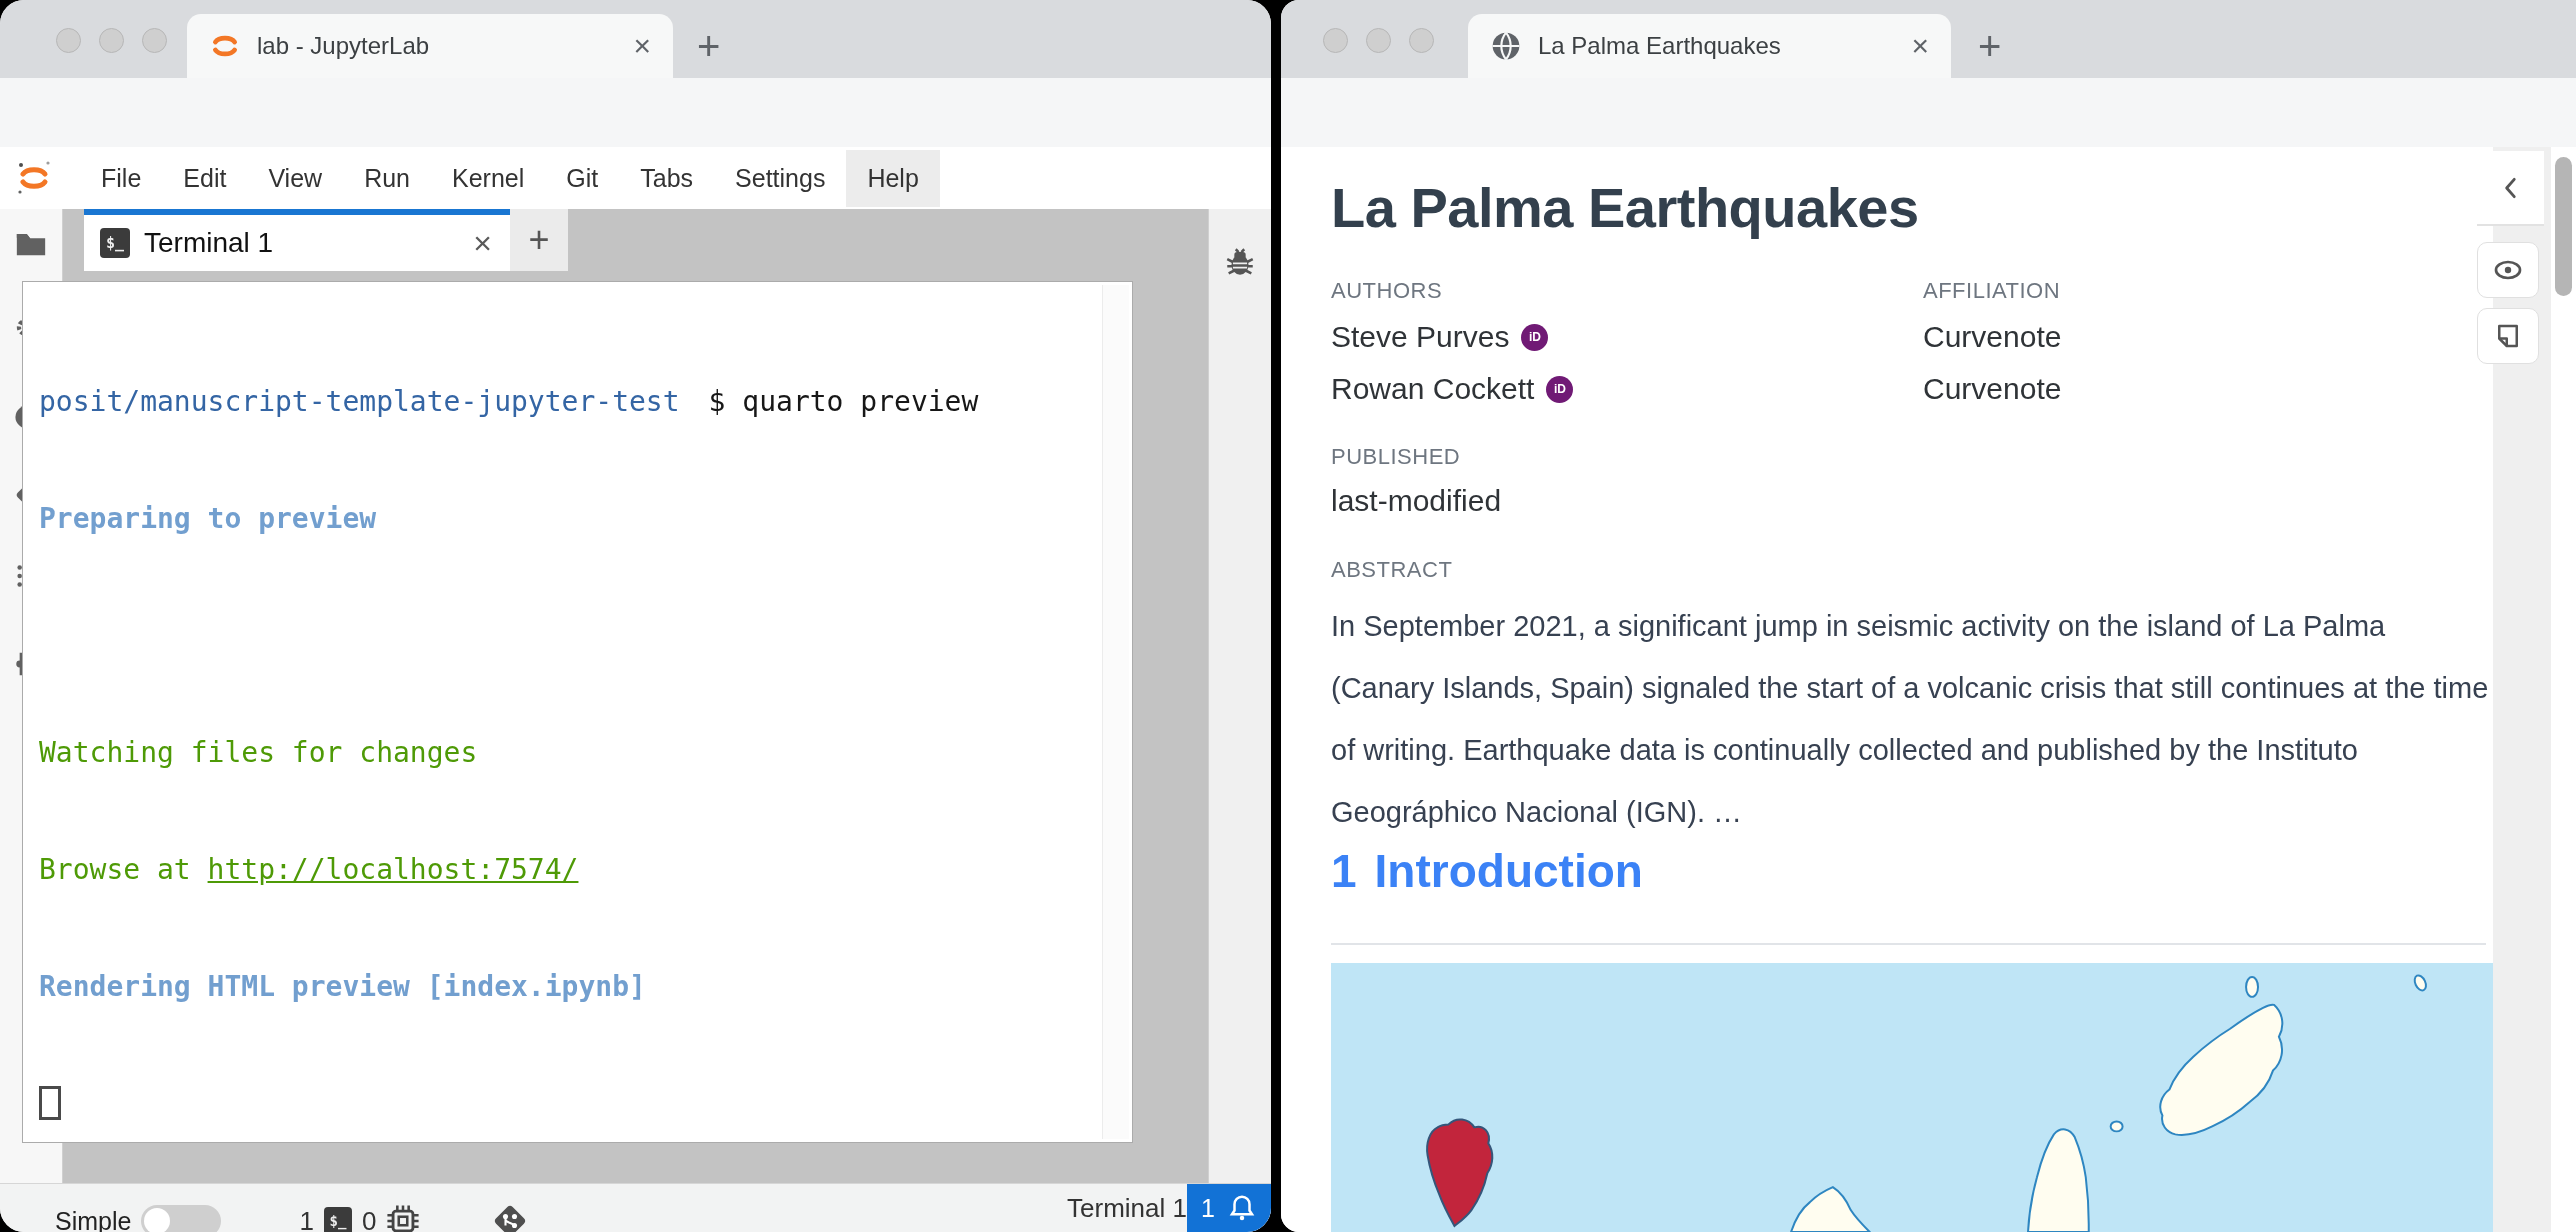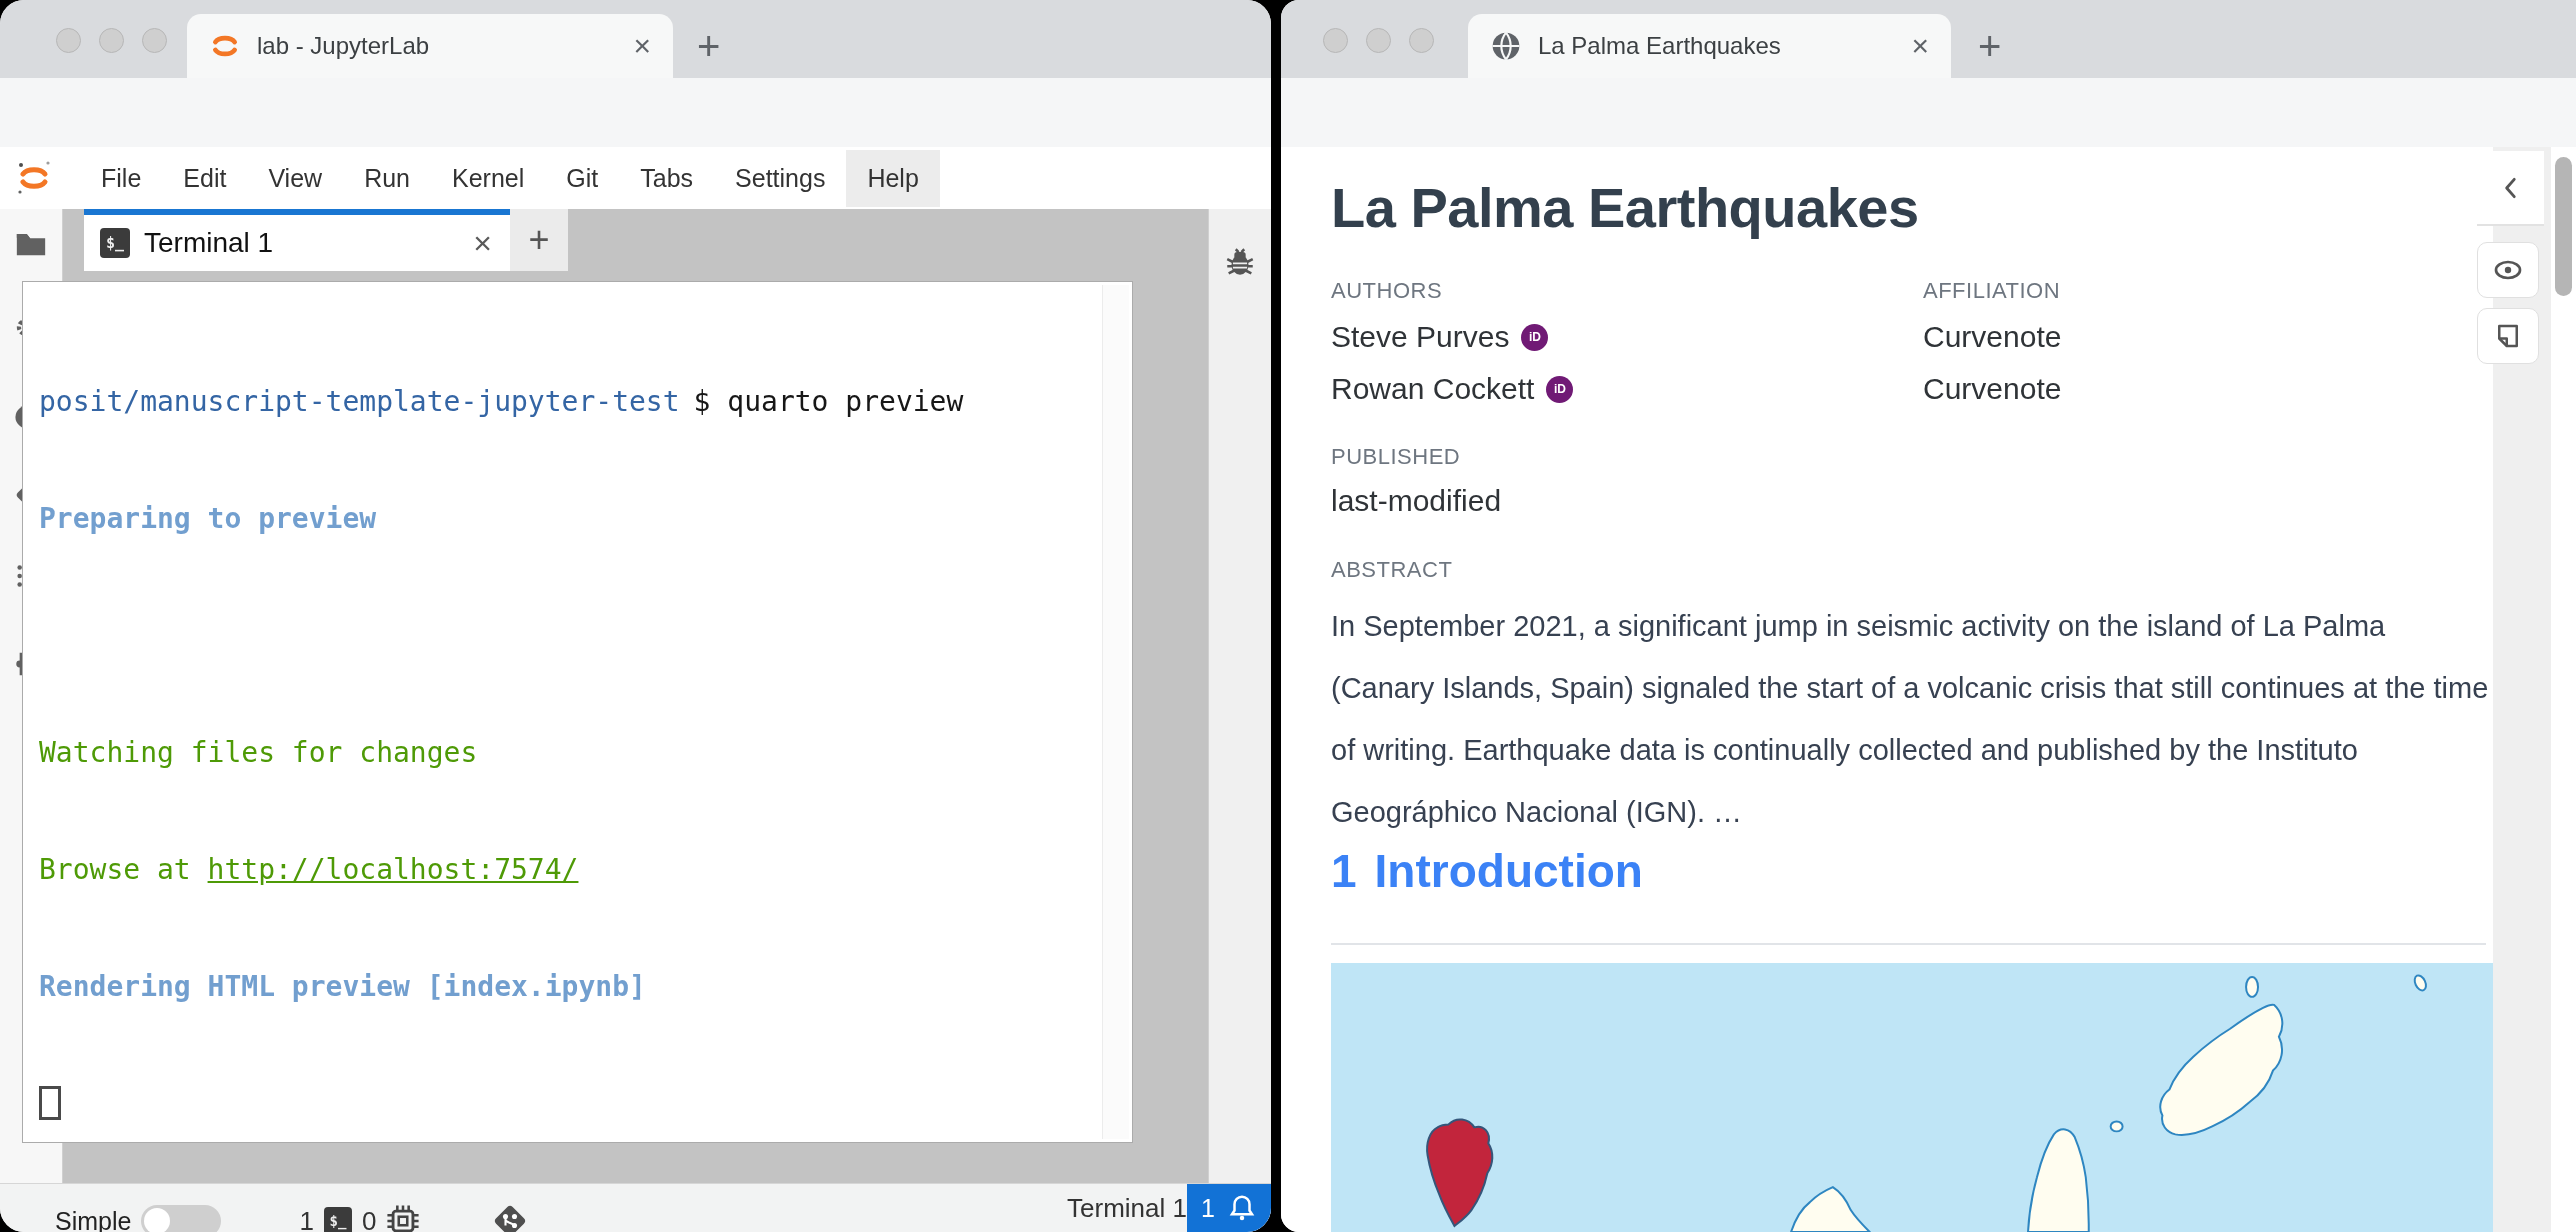--- a/index.html
+++ b/index.html
@@ -209,21 +209,21 @@
       <div class="term-tab">
         <span class="tic">$_</span>
         <span class="tlab">Terminal 1</span>
         <span class="tcls">×</span>
       </div>
       <div class="addtile">+</div>
     </div>
 
     <div class="term-panel">
       <div class="term-out">
-        <div><span class="t-blue">posit/manuscript-template-jupyter-test</span><span class="t-black" style="margin-left:14px;">$ quarto preview</span></div>
+        <div><span class="t-blue">posit/manuscript-template-jupyter-test</span><span class="t-black" style="margin-left:29px;">$ quarto preview</span></div>
         <div><span class="t-bblue">Preparing to preview</span></div>
         <div>&nbsp;</div>
         <div><span class="t-green">Watching files for changes</span></div>
         <div><span class="t-green">Browse at </span><span class="t-green t-und">http://localhost:7574/</span></div>
         <div><span class="t-bblue">Rendering HTML preview [index.ipynb]</span></div>
         <div><span class="cursor"></span></div>
       </div>
       <div class="term-scroll"></div>
     </div>
 

